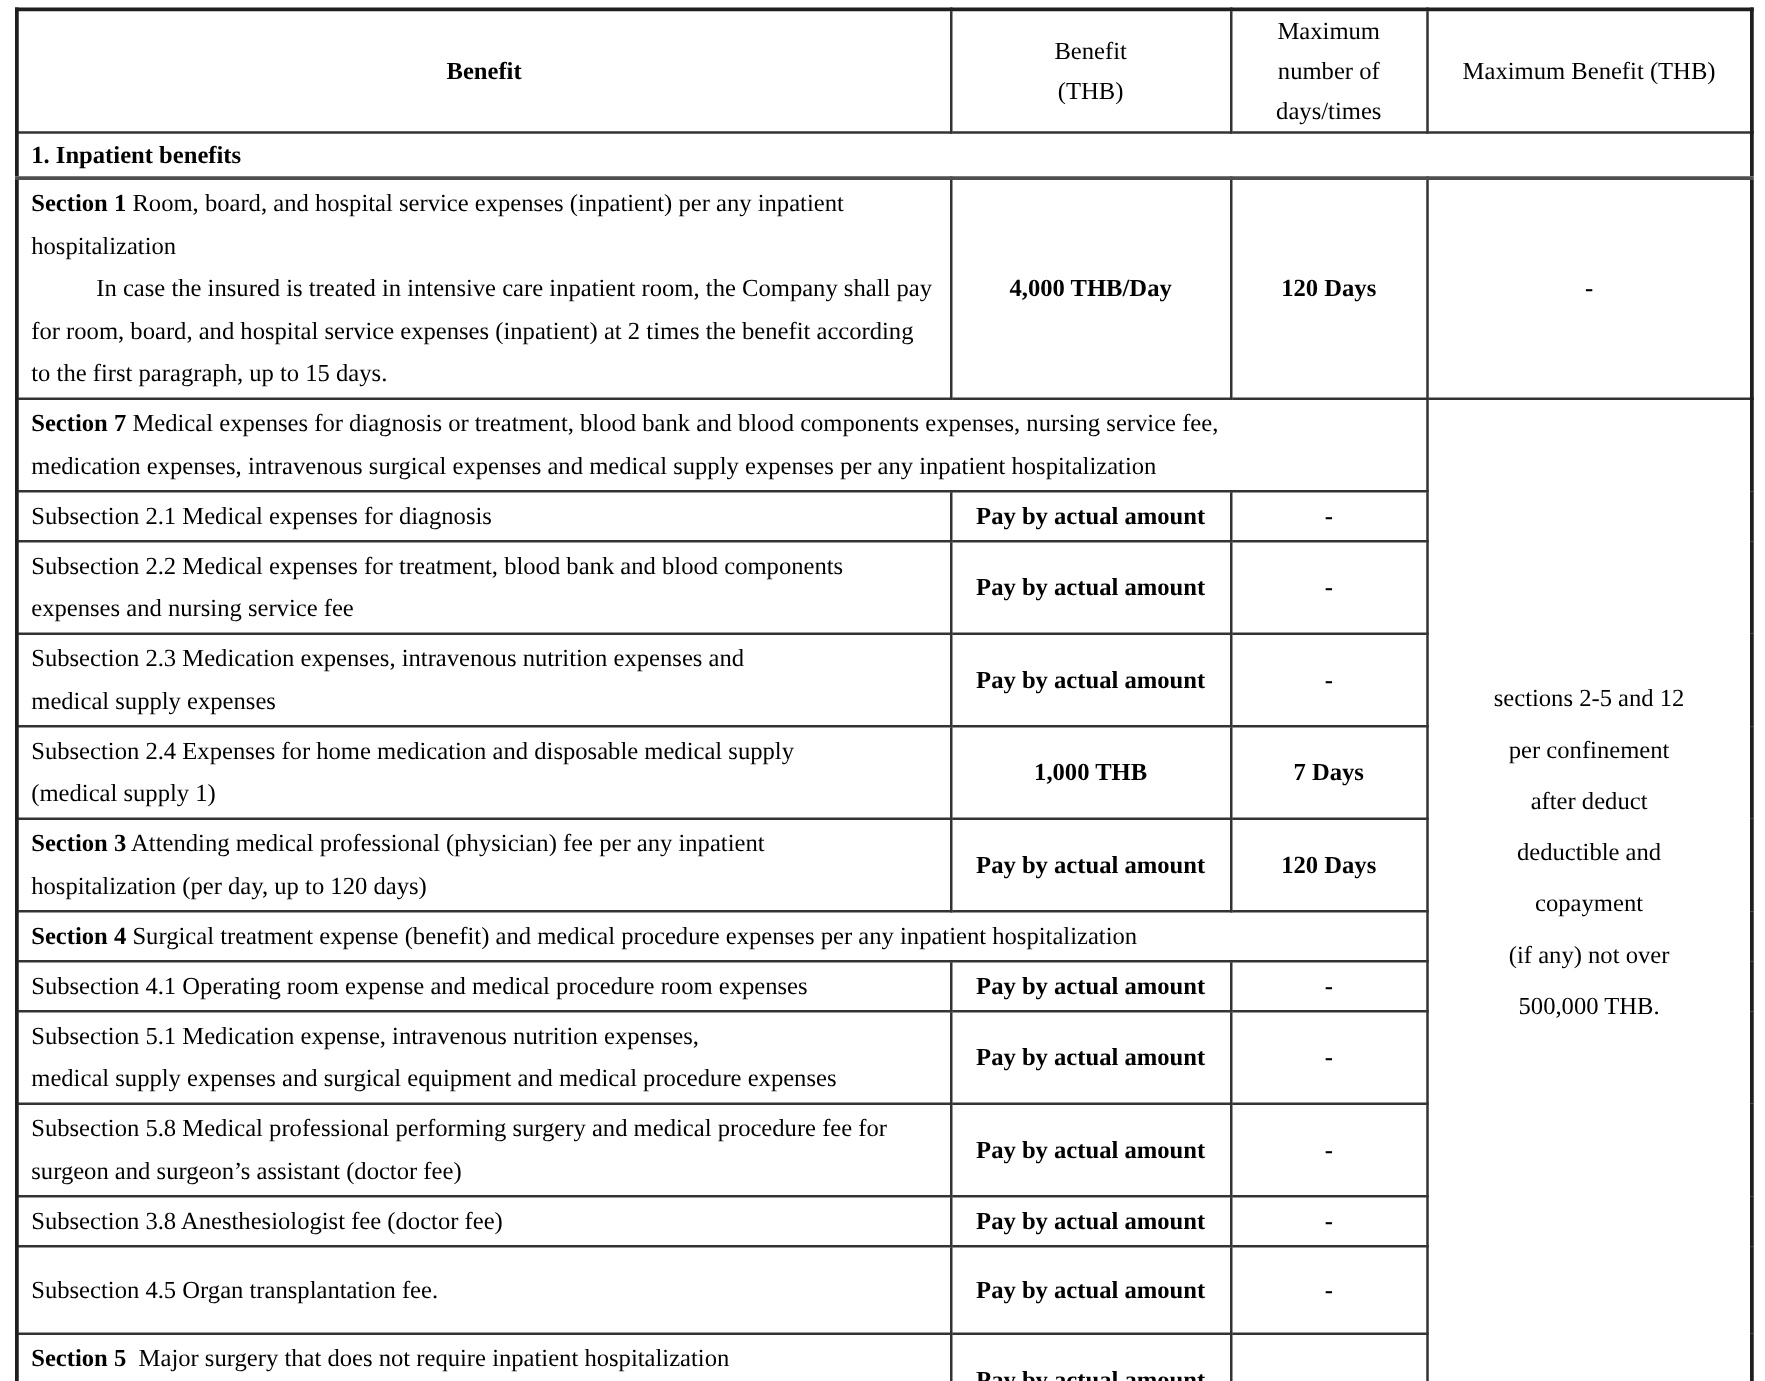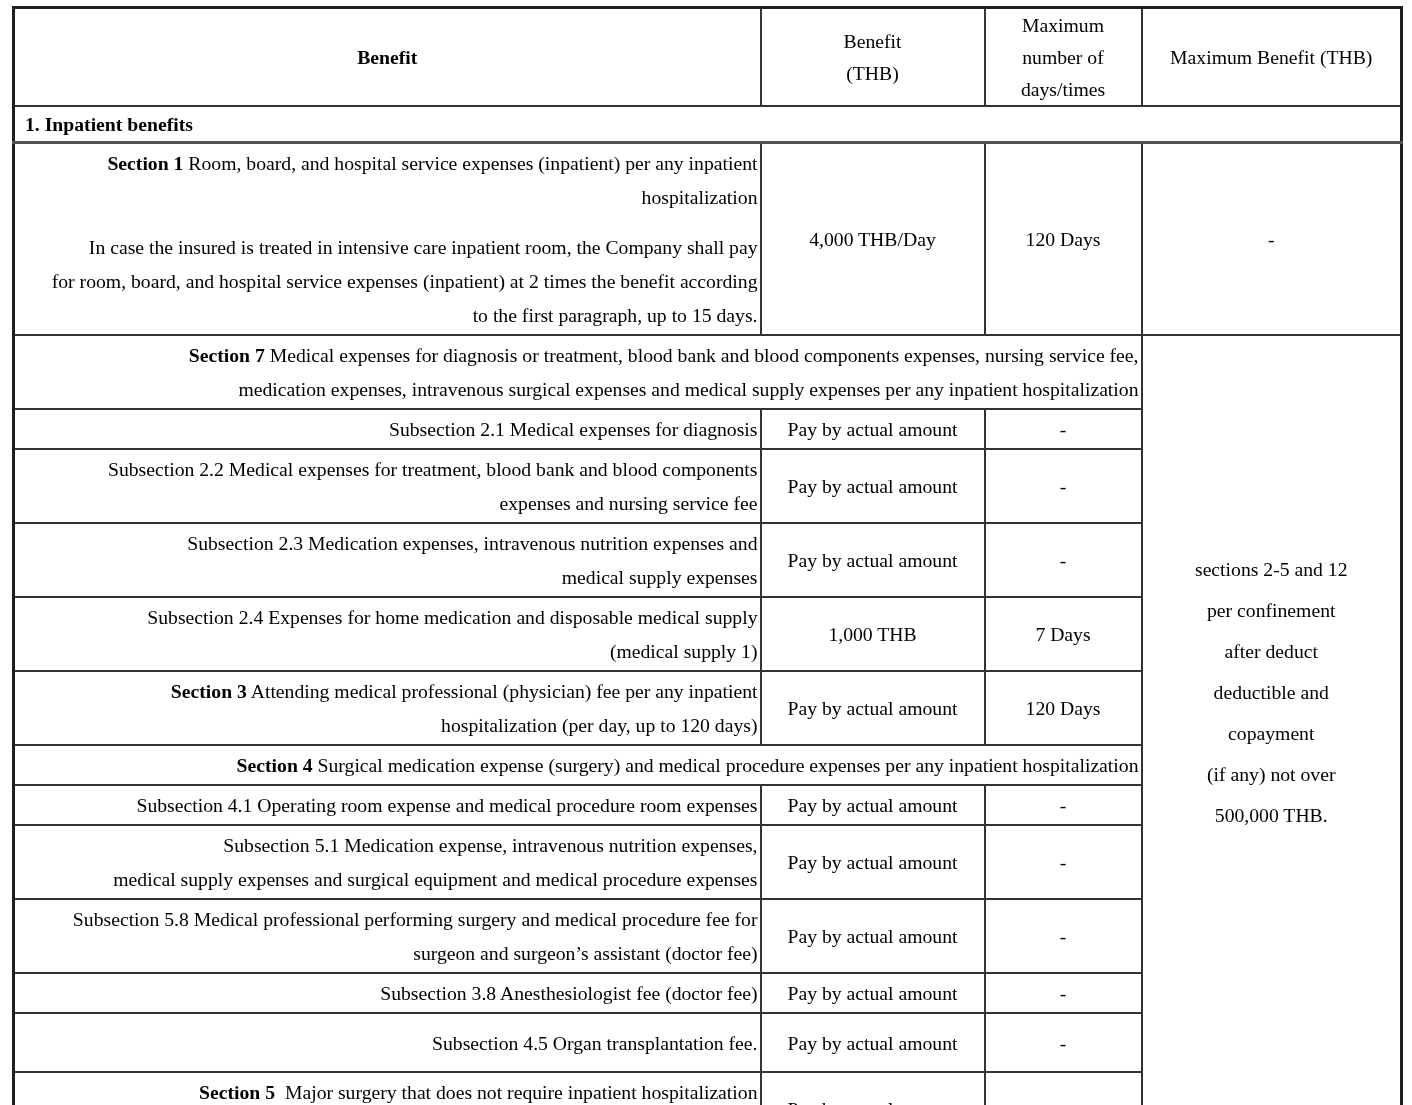--- a/index.html
+++ b/index.html
@@ -7,24 +7,24 @@
   .page{position:relative;width:1412px;height:1105px;background:#ffffff;overflow:hidden;
         font-family:"Liberation Serif","DejaVu Serif",serif;color:#000;}
   table.benefit{position:absolute;left:12px;top:6px;width:1388px;height:1088px;
         border-collapse:collapse;table-layout:fixed;
         border:3px solid #1f1f1f;font-size:19.7px;}
   td,th{border:2px solid #333;vertical-align:middle;padding:0;overflow:hidden;
         font-weight:normal;line-height:34px;}
   th{text-align:center;line-height:32px;}
   th.bold{font-weight:bold;}
   .pre{white-space:pre-line;}
-  td.desc{text-align:right;padding:2px 2px 2px 10px;}
-  td.val{text-align:center;}
+  td.desc{text-align:left;padding:2px 2px 2px 10px;}
+  td.val{text-align:center;font-weight:bold;}
   .lbl{font-weight:bold;}
-  .indent{text-indent:52px;margin-top:16px;}
+  .indent{text-indent:52px;}
   tr.group td{font-weight:bold;padding:0 2px 0 10px;border-bottom:3px solid #4f4f4f;}
   td.mergednote{text-align:center;line-height:41px;padding-bottom:96px;}
 </style>
 </head>
 <body>
 
 <div class="page">
   <table class="benefit">
     <colgroup>
       <col style="width:747px">
@@ -106,21 +106,21 @@
       <td class="desc">
             <div class="pre"><b class="lbl">Section 3</b><span> Attending medical professional (physician) fee per any inpatient
 hospitalization (per day, up to 120 days)</span></div>
           </td>
       <td class="val">Pay by actual amount</td>
       <td class="val">120 Days</td>
     </tr>
 
     <tr style="height:37px">
       <td colspan="3" class="desc">
-            <div class="pre"><b class="lbl">Section 4</b><span> Surgical medication expense (surgery) and medical procedure expenses per any inpatient hospitalization</span></div>
+            <div class="pre"><b class="lbl">Section 4</b><span> Surgical treatment expense (benefit) and medical procedure expenses per any inpatient hospitalization</span></div>
           </td>
     </tr>
 
     <tr style="height:38px">
       <td class="desc pre">Subsection 4.1 Operating room expense and medical procedure room expenses</td>
       <td class="val">Pay by actual amount</td>
       <td class="val">-</td>
     </tr>
 
     <tr style="height:73px">
@@ -136,21 +136,21 @@
       <td class="val">Pay by actual amount</td>
       <td class="val">-</td>
     </tr>
 
     <tr style="height:33px">
       <td class="desc pre">Subsection 3.8 Anesthesiologist fee (doctor fee)</td>
       <td class="val">Pay by actual amount</td>
       <td class="val">-</td>
     </tr>
 
-    <tr style="height:59px">
+    <tr style="height:70px">
       <td class="desc pre">Subsection 4.5 Organ transplantation fee.</td>
       <td class="val">Pay by actual amount</td>
       <td class="val">-</td>
     </tr>
 
     <tr style="height:69px">
       <td class="desc">
             <div class="pre"><b class="lbl">Section 5</b><span>&nbsp; Major surgery that does not require inpatient hospitalization
 (day surgery).</span></div>
           </td>

